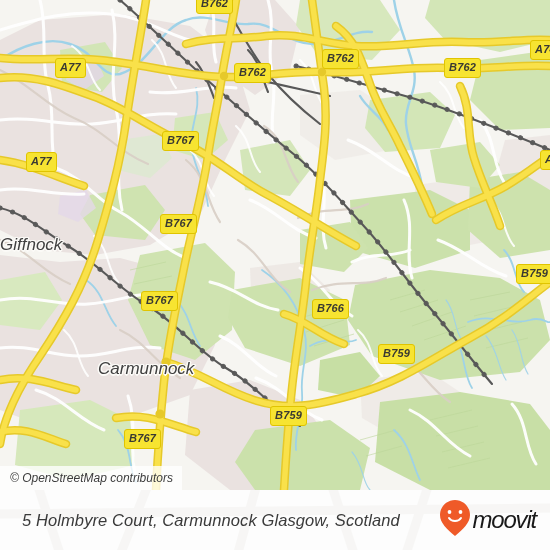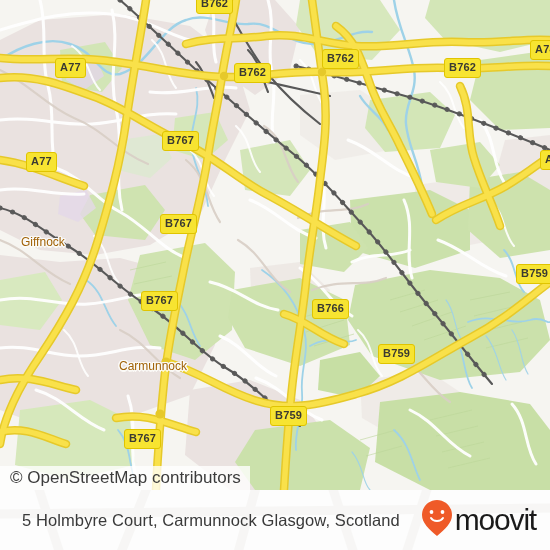--- a/index.html
+++ b/index.html
@@ -1,21 +1,21 @@
 <!DOCTYPE html>
 <html><head>
 <meta charset="utf-8">
 <style>
   html,body{margin:0;padding:0;}
   body{
     width:550px;height:550px;overflow:hidden;
     font-family:"Liberation Sans", sans-serif;
     background:#f7f6f2;
   }
-  #root{position:relative;width:550px;height:550px;overflow:hidden;background:#fbfaf7;}
+  #root{position:relative;width:550px;height:550px;overflow:hidden;background:#fbfaf7;font-style:italic;}
 
   
   #map{position:absolute;left:0;top:0;width:550px;height:490px;overflow:hidden;background:#f6f5f1;}
   #map svg{position:absolute;left:0;top:0;}
 
   
   .shield{
     position:absolute;
     background:#f7e431;
     border:1.5px solid #e0c400;
@@ -27,28 +27,27 @@
     line-height:1;
     padding:3px 4px 4px 4px;
     white-space:nowrap;
     box-sizing:border-box;
     font-family:"Liberation Sans", sans-serif;
   }
 
   
   .place{
     position:absolute;
-    color:#a16207;
-    font-size:12px;
+    color:#404040;
+    font-size:17px;
     white-space:nowrap;
     text-shadow:
       1.5px 0 0 #fbfaf7, -1.5px 0 0 #fbfaf7, 0 1.5px 0 #fbfaf7, 0 -1.5px 0 #fbfaf7,
       1px 1px 0 #fbfaf7, -1px -1px 0 #fbfaf7, 1px -1px 0 #fbfaf7, -1px 1px 0 #fbfaf7;
     font-family:"Liberation Sans", sans-serif;
-    margin-left:21px;
   }
 
   
   #popup{
     position:absolute;left:190px;top:126px;width:170px;
     filter:drop-shadow(0 2px 4px rgba(0,0,0,.28));
   }
   #popup-head{
     width:170px;height:100px;
     background:#22b86a;
@@ -71,37 +70,37 @@
     border-top:11px solid #ffffff;
   }
 
   
   #attrib{
     position:absolute;left:0;top:466px;height:24px;
     background:rgba(255,255,255,.78);
     display:flex;align-items:center;
     padding:0 9px 0 10px;
     box-sizing:border-box;
-    font-size:17px;color:#3c3c3c;white-space:nowrap;
+    font-size:12px;color:#3c3c3c;white-space:nowrap;
   }
 
   
   #footer{
     position:absolute;left:0;top:490px;width:550px;height:60px;
     background:#fdfdfd;
     display:flex;align-items:center;justify-content:space-between;
     box-sizing:border-box;padding:0 14px 0 22px;
     overflow:hidden;
   }
   #footer-bg{position:absolute;left:0;top:0;width:550px;height:60px;opacity:.5;}
   #footer-title{
     position:relative;font-size:16.5px;color:#3a3a3a;white-space:nowrap;letter-spacing:.1px;
   }
   #brand{position:relative;display:flex;align-items:center;gap:2px;}
-  #brand-word{font-size:30px;color:#1a1a1a;letter-spacing:-1.2px;line-height:1;font-weight:normal;}
+  #brand-word{font-size:24px;color:#1a1a1a;letter-spacing:-1.2px;line-height:1;font-weight:normal;}
 </style>
 </head>
 <body>
 
 <div id="root">
 
   <div id="map">
     <svg width="550" height="490" viewBox="0 0 550 490">
       <defs>
         <clipPath id="mapclip">

